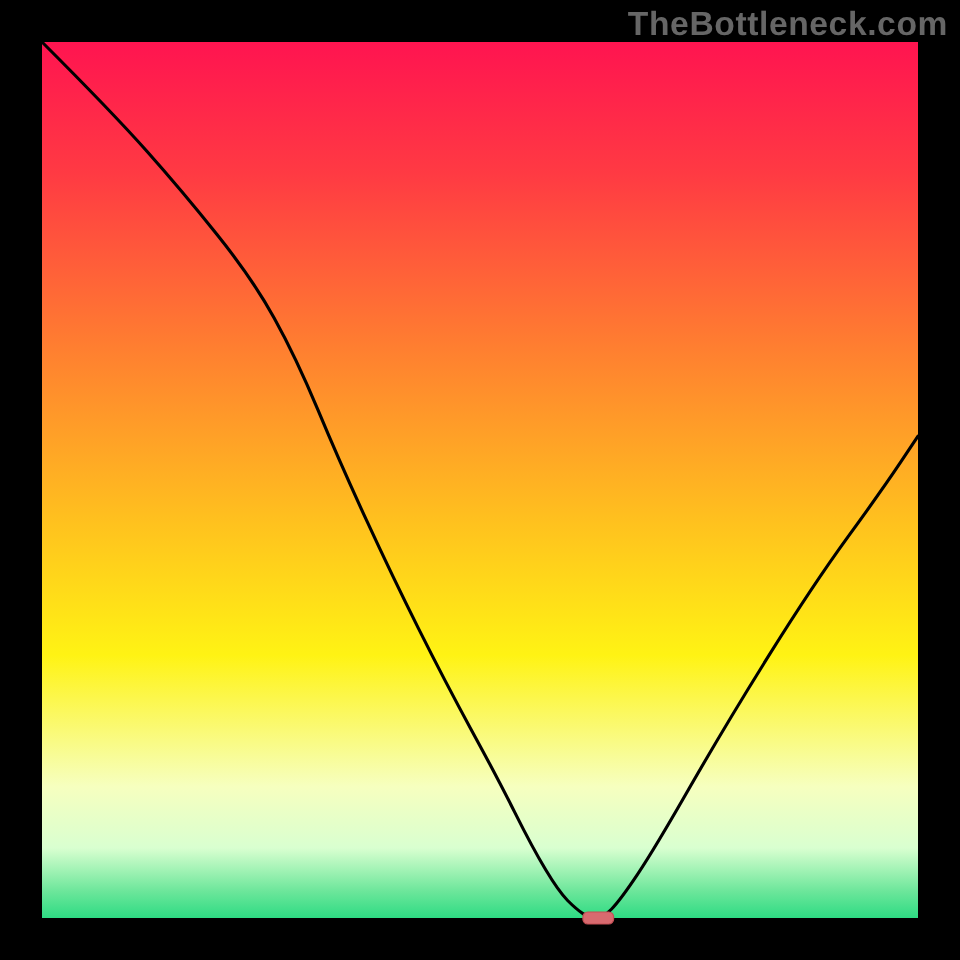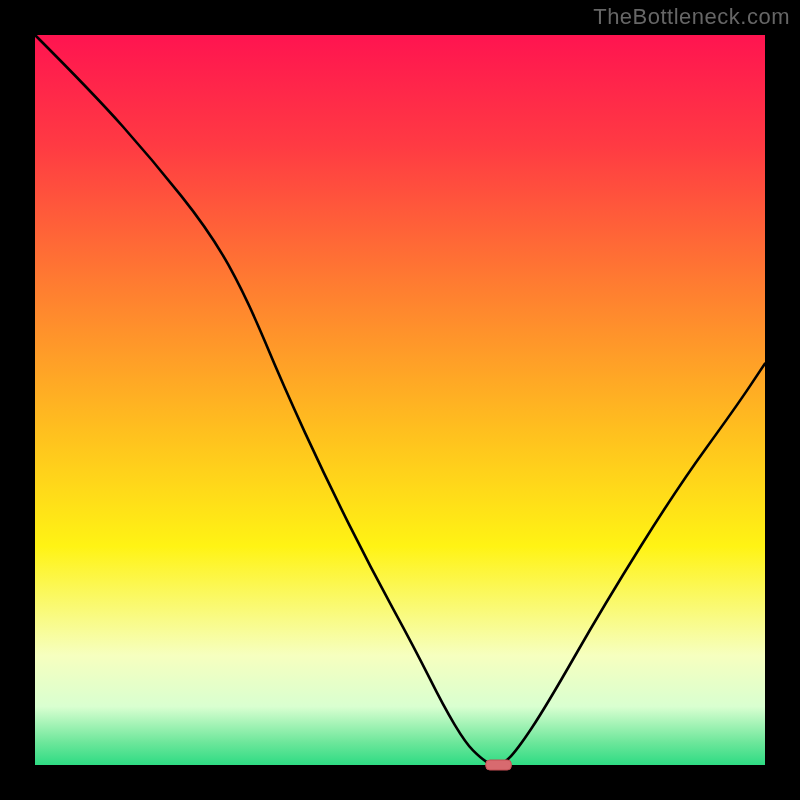--- a/index.html
+++ b/index.html
@@ -13,22 +13,22 @@
     position: relative;
     width: 800px;
     height: 800px;
     background: #000;
   }
   .watermark {
     position: absolute;
     top: 4px;
     right: 10px;
     font-family: Arial, Helvetica, sans-serif;
-    font-size: 22px;
-    font-weight: 400;
+    font-size: 28px;
+    font-weight: 700;
     color: #666;
     letter-spacing: 0.5px;
   }
   svg {
     position: absolute;
     top: 0;
     left: 0;
   }
 </style>
 </head>

